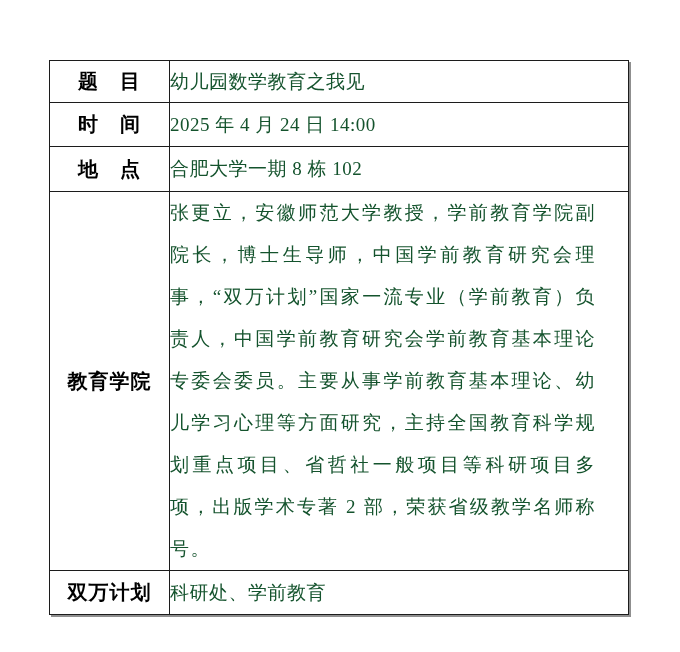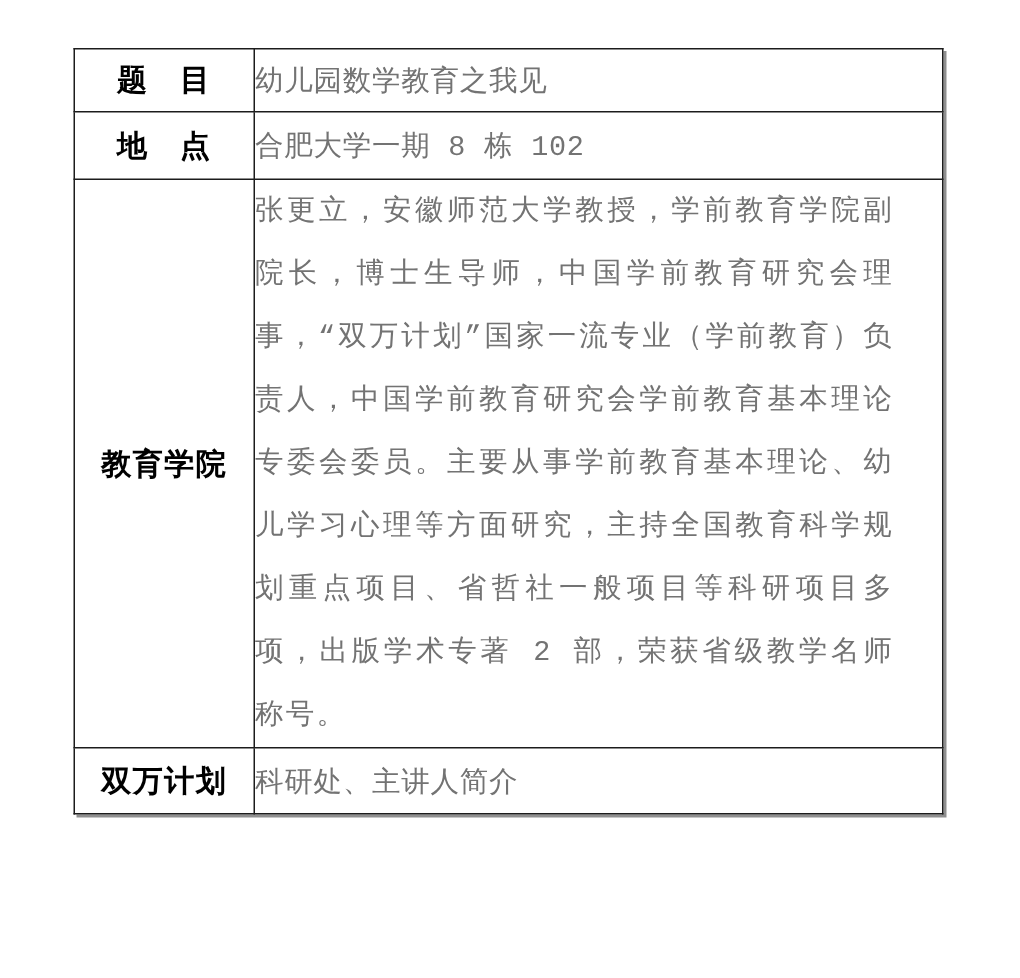--- a/index.html
+++ b/index.html
@@ -7,21 +7,21 @@
     position: relative;
     width: 680px;
     height: 652px;
     background: #ffffff;
     overflow: hidden;
     font-family: "Liberation Serif", serif;
   }
   table.info-table {
     position: absolute;
     left: 49px;
-    top: 32px;
+    top: 60px;
     width: 579px;
     border-collapse: collapse;
     table-layout: fixed;
     background: #ffffff;
     box-shadow: 2px 2px 0 #8f8f8f;
   }
   table.info-table td {
     border: 1px solid #1c1c1c;
     padding: 0;
     vertical-align: middle;
@@ -36,23 +36,23 @@
   tr.r6 { height: 44px; }
   td.label-cell {
     text-align: center;
     font-family: "Liberation Sans", sans-serif;
     font-weight: 700;
     font-size: 20px;
     color: #000000;
     letter-spacing: 1px;
   }
   td.value-cell {
-    font-family: Liberation Mono, monospace;
+    font-family: Liberation Serif, serif;
     font-size: 19px;
-    color: #737373;
+    color: #14532d;
     padding-left: 15px;
     padding-right: 12px;
     letter-spacing: 0.5px;
   }
   td.value-cell.bio-text {
     line-height: 42px;
     text-align: justify;
     text-justify: inter-character;
     letter-spacing: 1.5px;
     padding-right: 32px;
@@ -65,27 +65,31 @@
   <table class="info-table">
     <colgroup>
       <col class="c1">
       <col class="c2">
     </colgroup>
     <tbody>
       <tr class="r1">
         <td class="label-cell">题　目</td>
         <td class="value-cell">幼儿园数学教育之我见</td>
       </tr>
+      <tr class="r3">
+        <td class="label-cell">时　间</td>
+        <td class="value-cell">2025 年 4 月 24 日 14:00</td>
+      </tr>
       <tr class="r4">
         <td class="label-cell">地　点</td>
         <td class="value-cell">合肥大学一期 8 栋 102</td>
       </tr>
       <tr class="r5">
         <td class="label-cell">教育学院</td>
         <td class="value-cell bio-text">张更立，安徽师范大学教授，学前教育学院副院长，博士生导师，中国学前教育研究会理事，“双万计划”国家一流专业（学前教育）负责人，中国学前教育研究会学前教育基本理论专委会委员。主要从事学前教育基本理论、幼儿学习心理等方面研究，主持全国教育科学规划重点项目、省哲社一般项目等科研项目多项，出版学术专著 2 部，荣获省级教学名师称号。</td>
       </tr>
       <tr class="r6">
         <td class="label-cell">双万计划</td>
-        <td class="value-cell">科研处、主讲人简介</td>
+        <td class="value-cell">科研处、学前教育</td>
       </tr>
     </tbody>
   </table>
 </div>
 
 </body></html>

